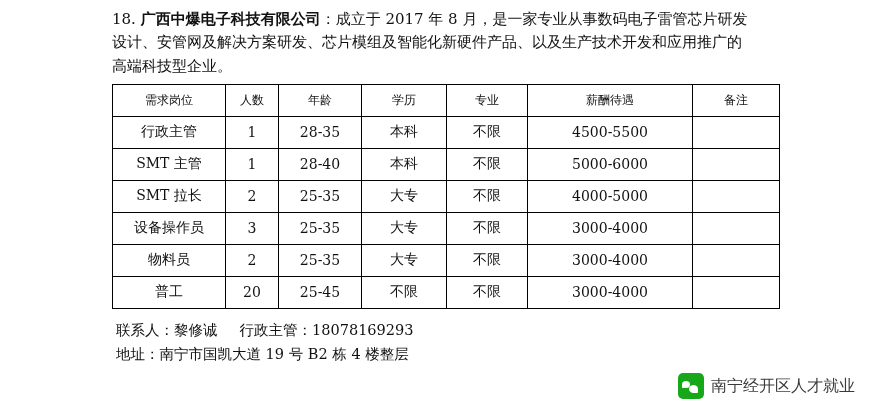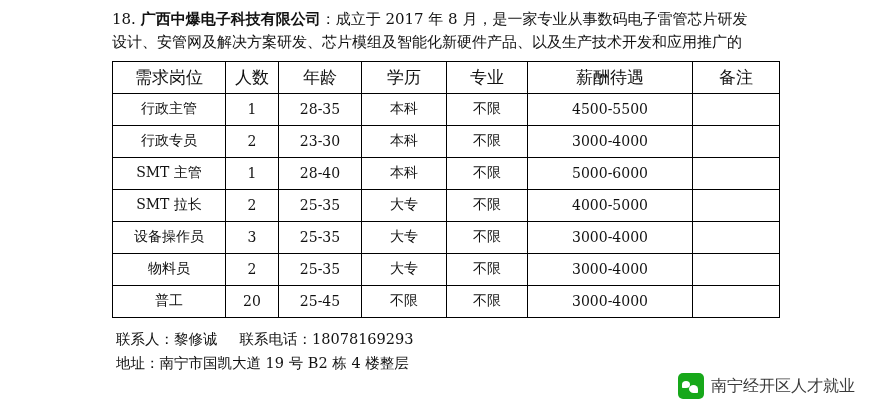--- a/index.html
+++ b/index.html
@@ -45,21 +45,21 @@
   table.jobs th, table.jobs td {
     border: 1px solid #000000;
     text-align: center;
     vertical-align: middle;
     height: 31px;
     font-size: 14px;
     font-weight: normal;
     padding: 0;
   }
   table.jobs th {
-    font-size: 17px;
+    font-size: 12px;
   }
   .col-post { width: 112px; }
   .col-count { width: 52px; }
   .col-age { width: 82px; }
   .col-edu { width: 84px; }
   .col-major { width: 80px; }
   .col-salary { width: 164px; }
   .col-note { width: 86px; }
 
   .contact {
@@ -115,20 +115,21 @@
 </style>
 </head>
 <body>
 
 <div class="page">
 
   <p class="intro">
     <span>18.</span>
     <span class="company">广西中爆电子科技有限公司</span><span>：成立于 2017 年 8 月，是一家专业从事数码电子雷管芯片研发</span>
     <span class="indent">设计、安管网及解决方案研发、芯片模组及智能化新硬件产品、以及生产技术开发和应用推广的</span>
+    <span class="indent">高端科技型企业。</span>
   </p>
 
   <table class="jobs">
     <thead>
       <tr>
         <th class="col-post">需求岗位</th>
         <th class="col-count">人数</th>
         <th class="col-age">年龄</th>
         <th class="col-edu">学历</th>
         <th class="col-major">专业</th>
@@ -140,29 +141,20 @@
       <tr>
         <td>行政主管</td>
         <td>1</td>
         <td>28-35</td>
         <td>本科</td>
         <td>不限</td>
         <td>4500-5500</td>
         <td></td>
       </tr>
       <tr>
-        <td>行政专员</td>
-        <td>2</td>
-        <td>23-30</td>
-        <td>本科</td>
-        <td>不限</td>
-        <td>3000-4000</td>
-        <td></td>
-      </tr>
-      <tr>
         <td>SMT 主管</td>
         <td>1</td>
         <td>28-40</td>
         <td>本科</td>
         <td>不限</td>
         <td>5000-6000</td>
         <td></td>
       </tr>
       <tr>
         <td>SMT 拉长</td>
@@ -198,21 +190,21 @@
         <td>不限</td>
         <td>不限</td>
         <td>3000-4000</td>
         <td></td>
       </tr>
     </tbody>
   </table>
 
   <div class="contact">
     <div>
-      <span>联系人：</span><span>黎修诚</span><span class="gap"></span><span>联系电话：</span><span>18078169293</span>
+      <span>联系人：</span><span>黎修诚</span><span class="gap"></span><span>行政主管：</span><span>18078169293</span>
     </div>
     <div>
       <span>地址：</span><span>南宁市国凯大道 19 号 B2 栋 4 楼整层</span>
     </div>
   </div>
 
   <div class="watermark">
     <span class="wm-logo"></span>
     <span class="wm-text">南宁经开区人才就业</span>
   </div>

